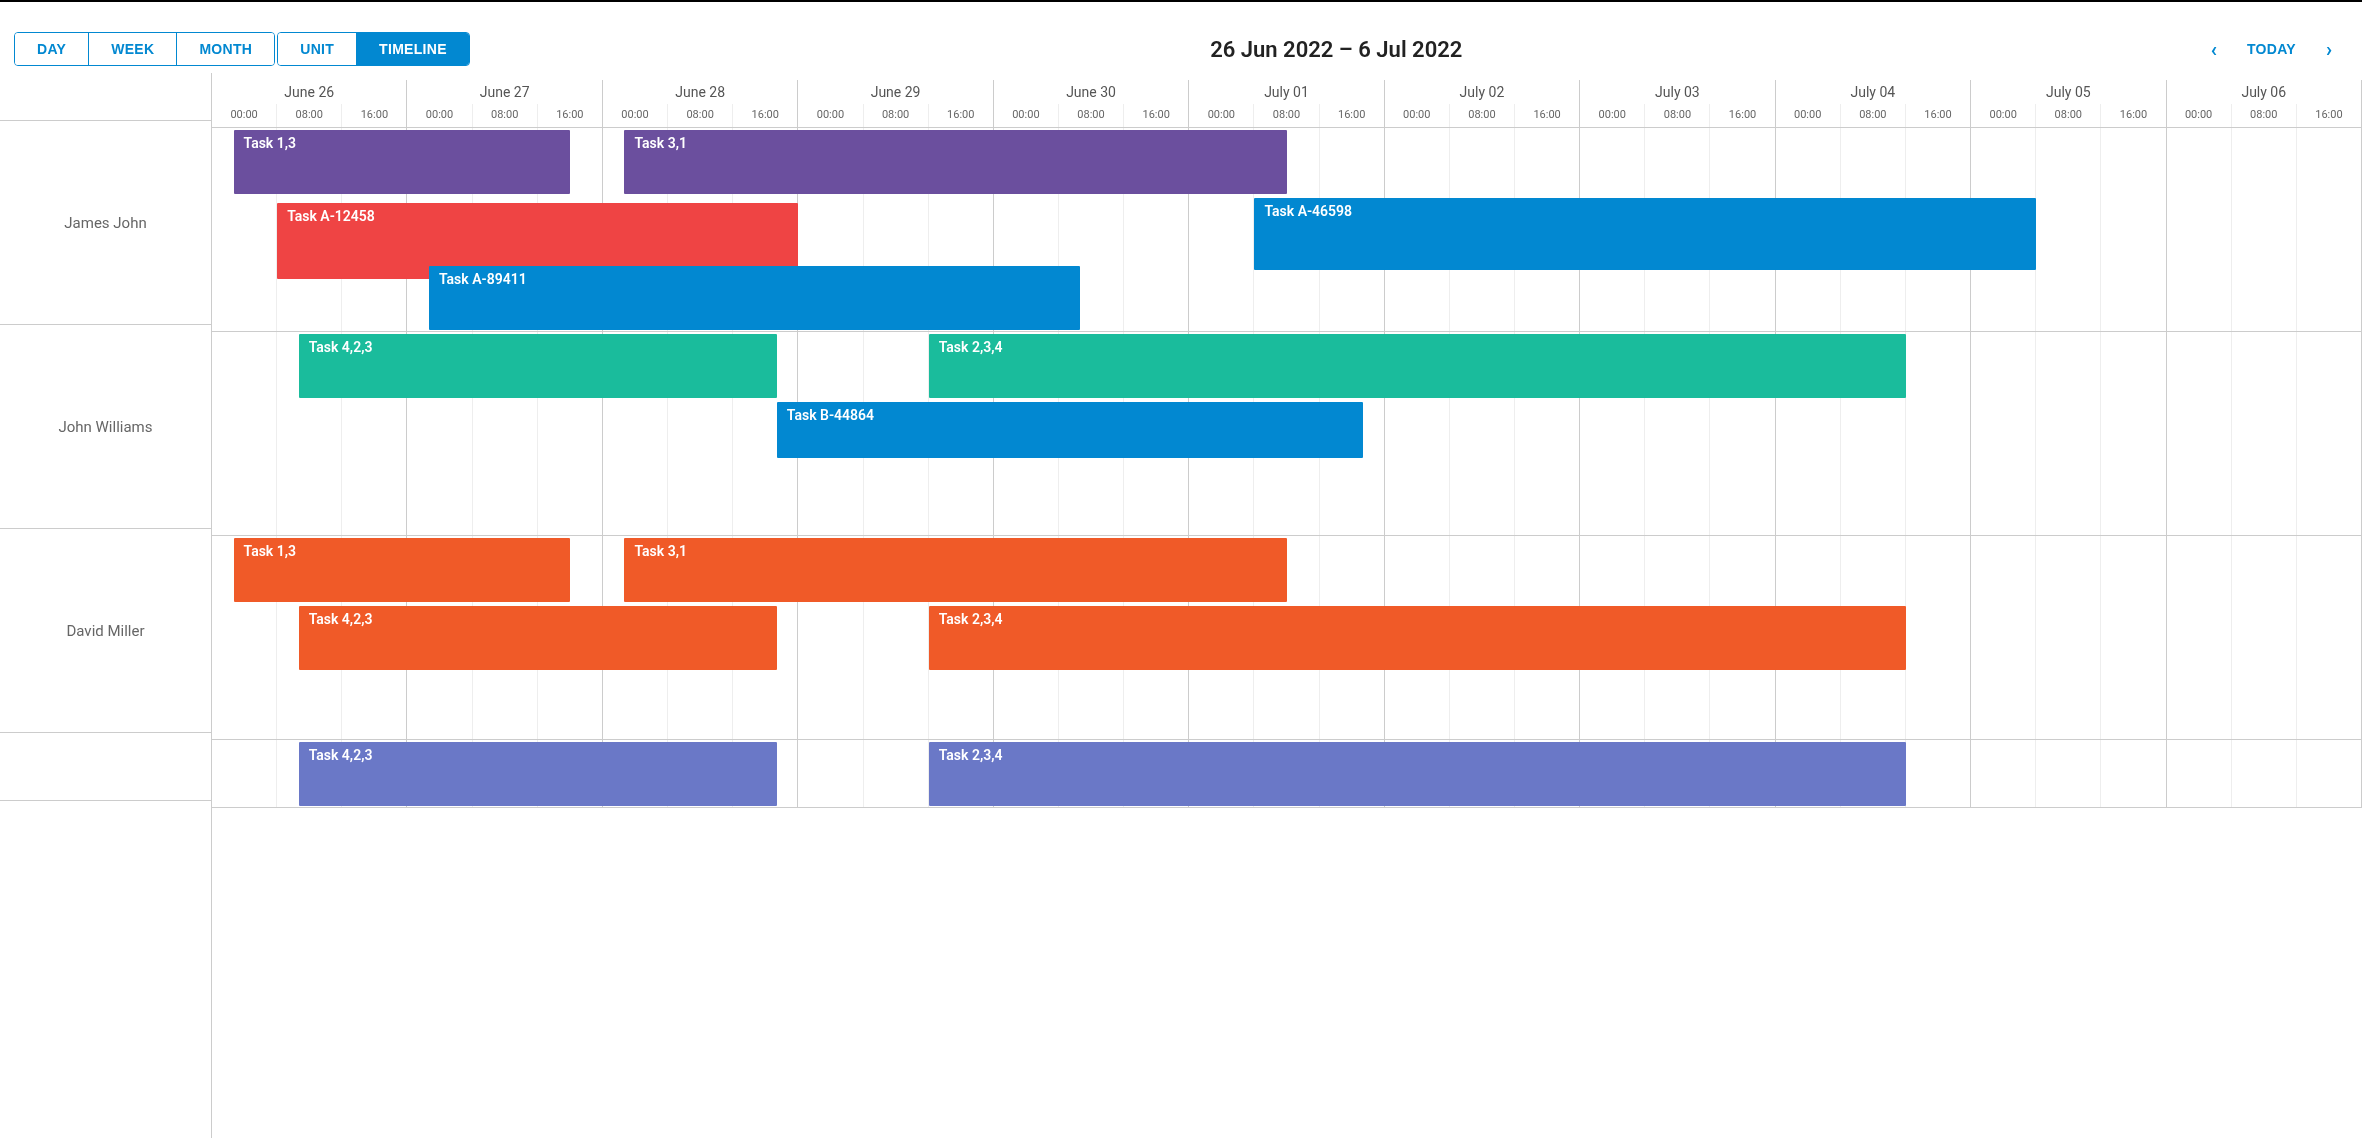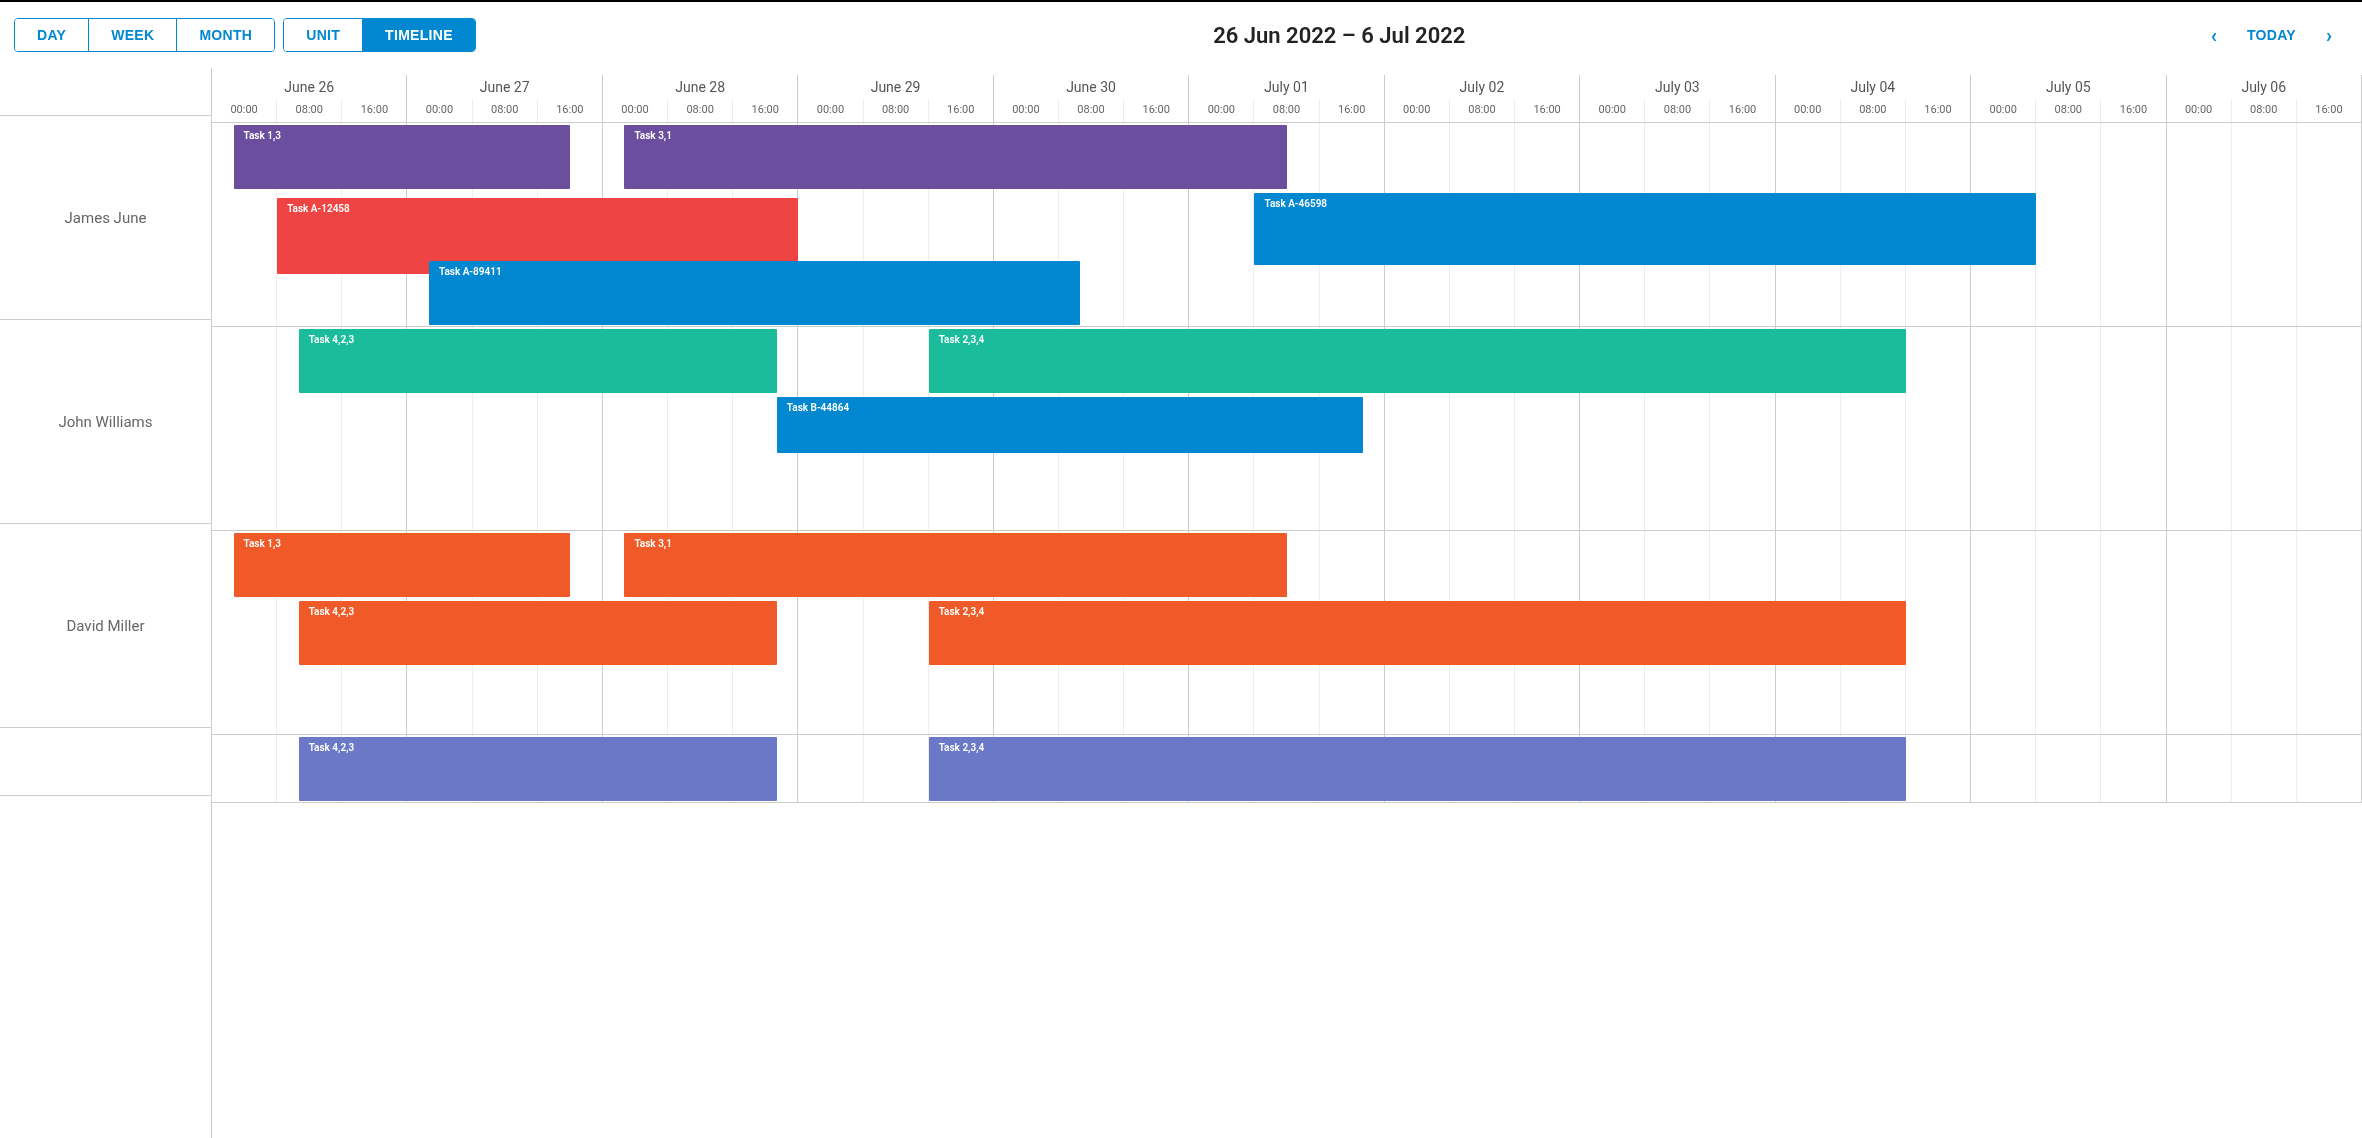--- a/index.html
+++ b/index.html
@@ -16,23 +16,24 @@
     .container {
       width: 100%;
       height: 100vh;
       display: flex;
       flex-direction: column;
       border-top: 2px solid #000;
     }
     .toolbar {
       display: flex;
       align-items: center;
-      padding: 16px 14px;
-      gap: 8px;
+      padding: 7px 14px;
+      gap: 2px;
       background: #fff;
+      margin-top: 23px;
     }
     .btn-group {
       display: flex;
       border: 1px solid #0288d1;
       border-radius: 4px;
       overflow: hidden;
     }
     .btn-group button {
       background: #fff;
       border: none;
@@ -178,21 +179,21 @@
       border-right: none;
     }
     .resource-lane {
       position: relative;
       border-bottom: 1px solid #ccc;
     }
     .event {
       position: absolute;
       height: 64px;
       color: #fff;
-      font-size: 10px;
+      font-size: 14px;
       font-weight: 600;
       padding: 5px 10px;
       overflow: hidden;
       white-space: nowrap;
       cursor: pointer;
       border-radius: 1px;
     }
   </style>
 </head>
 <body>
@@ -213,21 +214,21 @@
       <span class="nav-arrow">‹</span>
       <button class="today-btn">TODAY</button>
       <span class="nav-arrow">›</span>
     </div>
   </div>
 
   <div class="scheduler">
     <div class="resource-col">
       <div class="resource-header"></div>
       <div id="resource-list">
-          <div class="resource-row" style="height: 204px;">James June</div>
+          <div class="resource-row" style="height: 204px;">James John</div>
           <div class="resource-row" style="height: 204px;">John Williams</div>
           <div class="resource-row" style="height: 204px;">David Miller</div>
           <div class="resource-row" style="height: 68px;"></div>
         </div>
     </div>
     <div class="timeline-area">
       <div class="timeline-inner" id="timeline-inner">
         <div class="timeline-header" id="timeline-header">
             <div class="day-col">
               <div class="day-label">June 26</div>

